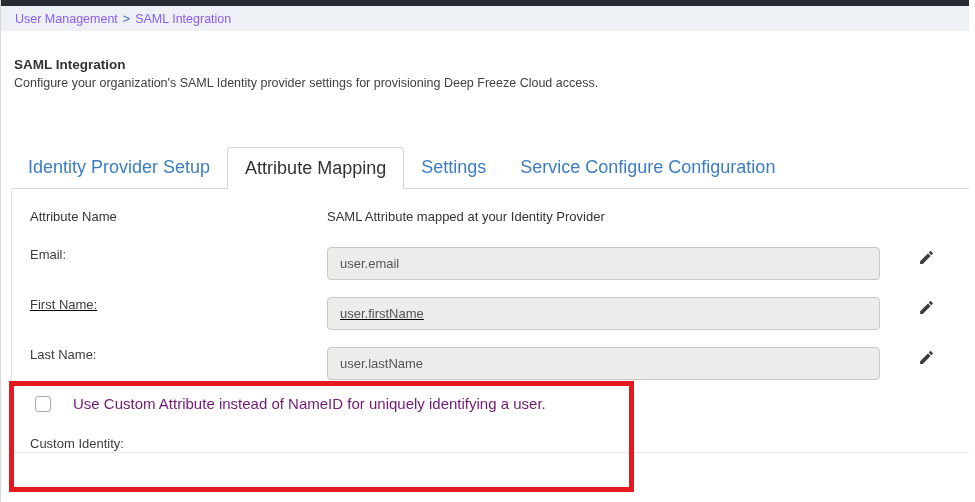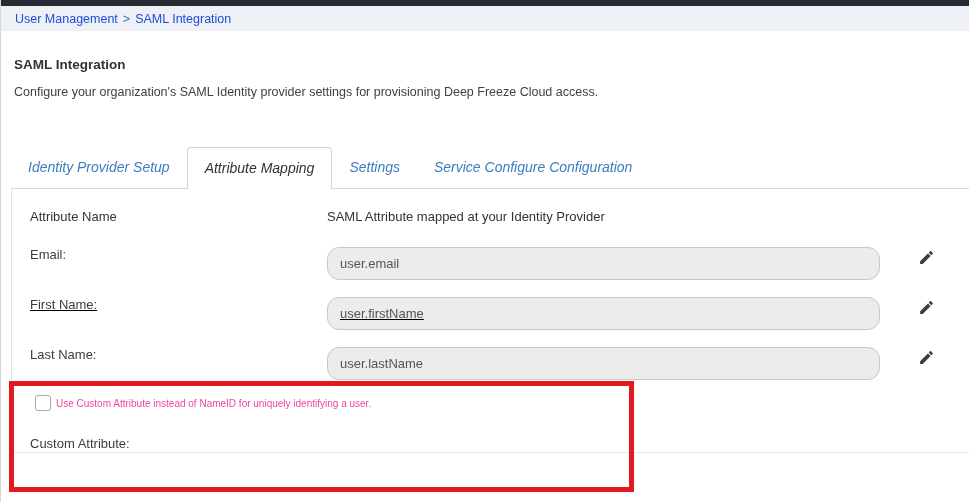--- a/index.html
+++ b/index.html
@@ -6,54 +6,54 @@
   html,body { width:975px; height:502px; background:#ffffff; overflow:hidden; }
   body { font-family:"Liberation Sans","DejaVu Sans",sans-serif; position:relative; }
 
   .stage { position:relative; width:975px; height:502px; background:#fff; border-left:1px solid #d8d8d8; }
 
   .topbar { position:absolute; left:0; top:0; width:968px; height:6px; background:#272c34; }
 
   .breadcrumb-bar { position:absolute; left:0; top:6px; width:968px; height:25px;
     background:#edf1f6; display:flex; align-items:center; padding-left:14px;
     font-size:12.5px; color:#3a6eb4; }
-  .breadcrumb-bar a { color:#1d4ed8; text-decoration:none; cursor:pointer; }
+  .breadcrumb-bar a { color:#8b5cf6; text-decoration:none; cursor:pointer; }
   .crumb-sep { margin:0 5px; }
 
   .page-title { position:absolute; left:13px; top:57px; font-size:13.5px; font-weight:bold; color:#333; }
-  .page-desc  { position:absolute; left:13px; top:85px; font-size:12.5px; color:#414141; }
+  .page-desc  { position:absolute; left:13px; top:76px; font-size:12.5px; color:#414141; }
 
   .tabs { position:absolute; left:10px; top:147px; display:flex; align-items:flex-start; z-index:3; }
-  .tab { height:41px; line-height:41px; padding:0 17px; font-size:14px; color:#3c7dc1; cursor:pointer; white-space:nowrap;font-style:italic; }
+  .tab { height:41px; line-height:41px; padding:0 17px; font-size:18px; color:#3c7dc1; cursor:pointer; white-space:nowrap; }
   .tab.active { background:#fff; border:1px solid #d4d4d4; border-bottom:none;
     border-radius:4px 4px 0 0; color:#333; height:42px;text-align:center; }
 
   .panel { position:absolute; left:10px; top:188px; width:958px; height:265px;
     border-top:1px solid #d9d9d9; border-left:1px solid #e2e2e2; border-bottom:1px solid #e9e9e9; z-index:1; }
 
   .hdr-row { position:absolute; left:18px; top:20px; display:flex; font-size:13px; color:#333; }
   .hdr-name { width:297px; }
   .hdr-value { }
 
   .attr-row { position:absolute; left:18px; right:0; height:33px; display:flex; }
   .attr-label { width:297px; font-size:13px; color:#3c3c3c; }
   .attr-input { width:553px; height:33px; background:#ececeb; border:1px solid #c8c8c8;
-    border-radius:12px; font-family:inherit; font-size:13px; color:#555; padding:0 12px; outline:none; }
+    border-radius:4px; font-family:inherit; font-size:13px; color:#555; padding:0 12px; outline:none; }
   .edit-btn { margin-left:36px; width:20px; height:20px; border:none; background:transparent;
     cursor:pointer; display:flex; align-items:center; justify-content:center; padding:0; }
   .edit-btn svg { width:17px; height:17px; fill:#3d3d3d; }
 
   .row-email    { top:58px; }
   .row-first    { top:108px;text-decoration:underline; }
   .row-last     { top:158px; }
   .row-custom   { top:247px; }
 
   .check-row { position:absolute; left:23px; top:206px; display:flex; align-items:center; z-index:4; }
   .checkbox { width:16px; height:16px; background:#fff; border:1px solid #a9a9a9; border-radius:3px; cursor:pointer; }
-  .check-label { margin-left:5px; font-size:10px; color:#ec4899; }
+  .check-label { margin-left:22px; font-size:15px; color:#701a75; }
 
   .highlight-rect { position:absolute; left:8px; top:381px; width:625px; height:111px;
     border:5px solid #e3191f; z-index:2; pointer-events:none; }
 </style>
 </head>
 <body>
 
 <div class="stage">
 
   <div class="topbar"></div>
@@ -110,20 +110,20 @@
           </svg>
       </button>
     </div>
 
     <div class="check-row">
       <span class="checkbox" role="checkbox" aria-checked="false"></span>
       <span class="check-label">Use Custom Attribute instead of NameID for uniquely identifying a user.</span>
     </div>
 
     <div class="attr-row row-custom">
-      <div class="attr-label">Custom Attribute:</div>
+      <div class="attr-label">Custom Identity:</div>
     </div>
 
   </div>
 
   <div class="highlight-rect"></div>
 
 </div>
 
 </body></html>

